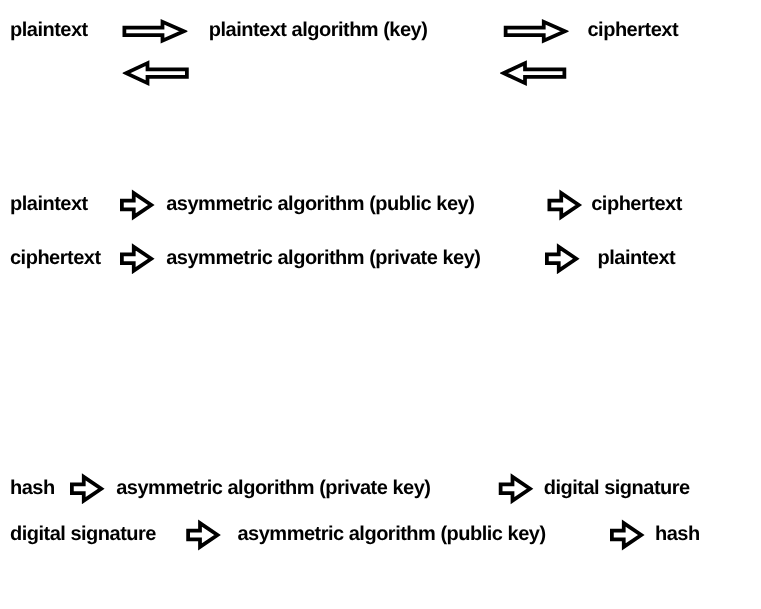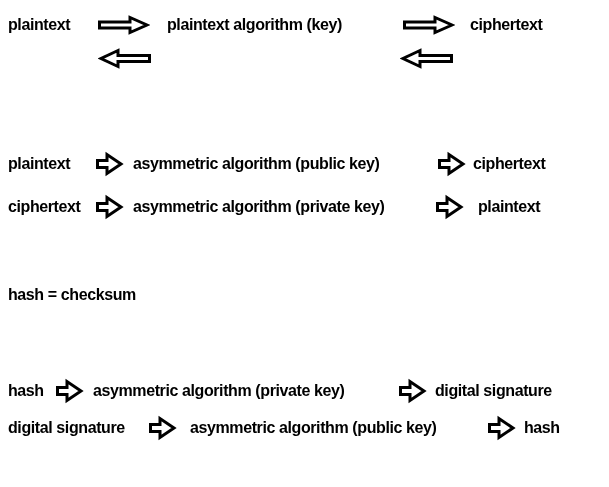--- a/index.html
+++ b/index.html
@@ -83,21 +83,20 @@
       </svg>
   </span>
   <span class="t" style="left:133px; top:197px">asymmetric algorithm (private key)</span>
   <span class="arrow" style="left:435px; top:194px">
     <svg width="29" height="26" viewBox="0 0 29 26">
         <path d="M2.5 9.5 H12 V3.5 L26 13 L12 22.5 V16.5 H2.5 Z" fill="#ffffff" stroke="#000000" stroke-width="3"></path>
       </svg>
   </span>
   <span class="t" style="left:478px; top:197px">plaintext</span>
 
-  <span class="t" style="left:8px; top:285px">hash = checksum</span>
 
   <span class="t" style="left:8px; top:381px">hash</span>
   <span class="arrow" style="left:55px; top:378px">
     <svg width="29" height="26" viewBox="0 0 29 26">
         <path d="M2.5 9.5 H12 V3.5 L26 13 L12 22.5 V16.5 H2.5 Z" fill="#ffffff" stroke="#000000" stroke-width="3"></path>
       </svg>
   </span>
   <span class="t" style="left:93px; top:381px">asymmetric algorithm (private key)</span>
   <span class="arrow" style="left:398px; top:378px">
     <svg width="29" height="26" viewBox="0 0 29 26">

